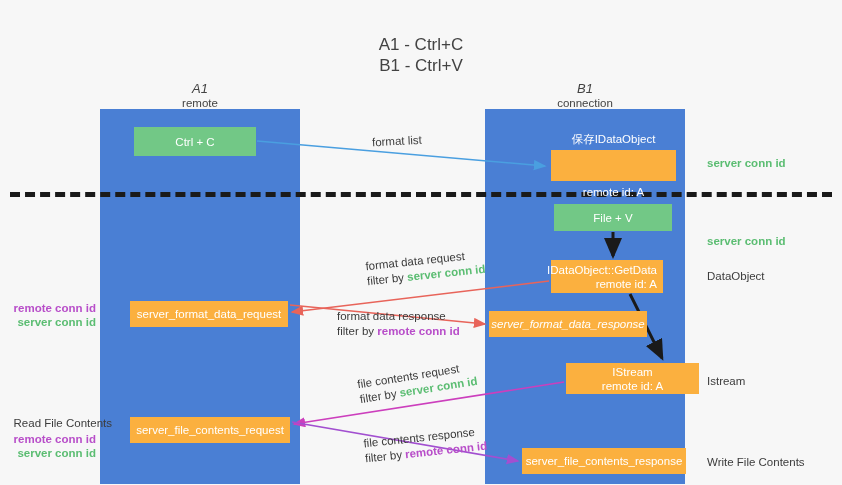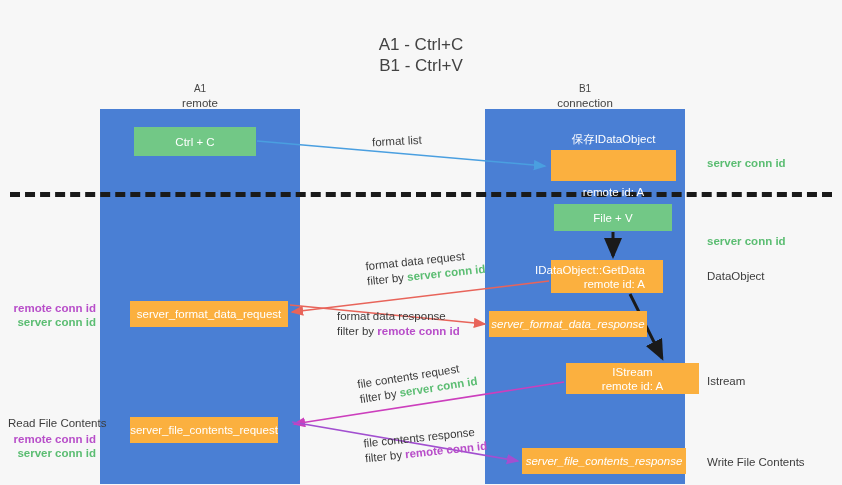--- a/index.html
+++ b/index.html
@@ -34,21 +34,21 @@
   
   .lane-head {
     text-align: center;
     color: #434343;
     font-size: 12px;
     line-height: 14px;
     width: 200px;
   }
   #head-a1 { left: 100px; top: 58px; }
   #head-b1 { left: 485px; top: 58px; }
-  .lane-head .main { font-size: 10px; }
+  .lane-head .main { font-size: 13px; font-style: italic; }
   .lane-head .sub  { font-size: 11.5px; }
 
   
   .lane {
     background: #4a7fd4;
     width: 200px;
     top: 85px;
     height: 375px;
   }
   #lane-a1 { left: 100px; }
@@ -58,45 +58,45 @@
   .box {
     display: flex;
     flex-direction: column;
     align-items: center;
     justify-content: center;
     color: #ffffff;
     font-size: 11.5px;
     line-height: 14px;
     text-align: center;
     box-sizing: border-box;
-    padding: 2px 18px;
+    padding: 2px 6px;
   }
   .box.green  { background: #72c886; }
   .box.orange { background: #fbb03f; }
 
   
   #box-ctrlc   { left: 134px; top: 103px;  width: 122px; height: 29px; }
   #box-save    { left: 551px; top: 126px;  width: 125px; height: 31px; gap: 39px; }
   #box-ctrlv   { left: 554px; top: 180px;  width: 118px; height: 27px; }
   #box-getdata { left: 551px; top: 236px;  width: 112px; height: 33px; align-items: flex-end; }
   #box-sfdreq  { left: 130px; top: 277px;  width: 158px; height: 26px; text-align: right; }
   #box-sfdresp { left: 489px; top: 287px;  width: 158px; height: 26px; font-style: italic; }
   #box-istream { left: 566px; top: 339px;  width: 133px; height: 31px; }
-  #box-sfcreq  { left: 130px; top: 393px;  width: 148px; height: 26px; }
-  #box-sfcresp { left: 522px; top: 424px;  width: 164px; height: 26px; font-style: italic; }
+  #box-sfcreq  { left: 130px; top: 393px;  width: 160px; height: 26px; }
+  #box-sfcresp { left: 522px; top: 424px;  width: 164px; height: 26px; }
 
   
   .side-label {
     font-size: 11.5px;
     line-height: 14px;
     white-space: nowrap;
   }
   .c-green  { color: #5bbd72; font-weight: bold; }
   .c-purple { color: #b84ec9; font-weight: bold; }
-  .c-dark   { color: #3c3c3c; }
+  .c-dark   { color: #3c3c3c; text-align: right; }
 
   #lbl-srv-1 { left: 707px; top: 132px; }
   #lbl-srv-2 { left: 707px; top: 210px; }
   #lbl-dataobject { left: 707px; top: 245px; }
   #lbl-istream    { left: 707px; top: 350px; }
   #lbl-writefile  { left: 707px; top: 431px; }
 
   #lbl-left-1 { left: 8px; top: 277px; text-align: right; width: 88px; }
   #lbl-left-2 { left: 8px; top: 393px; text-align: right; width: 88px; }
   #lbl-readfile { left: 8px; top: 392px; width: 104px; }

